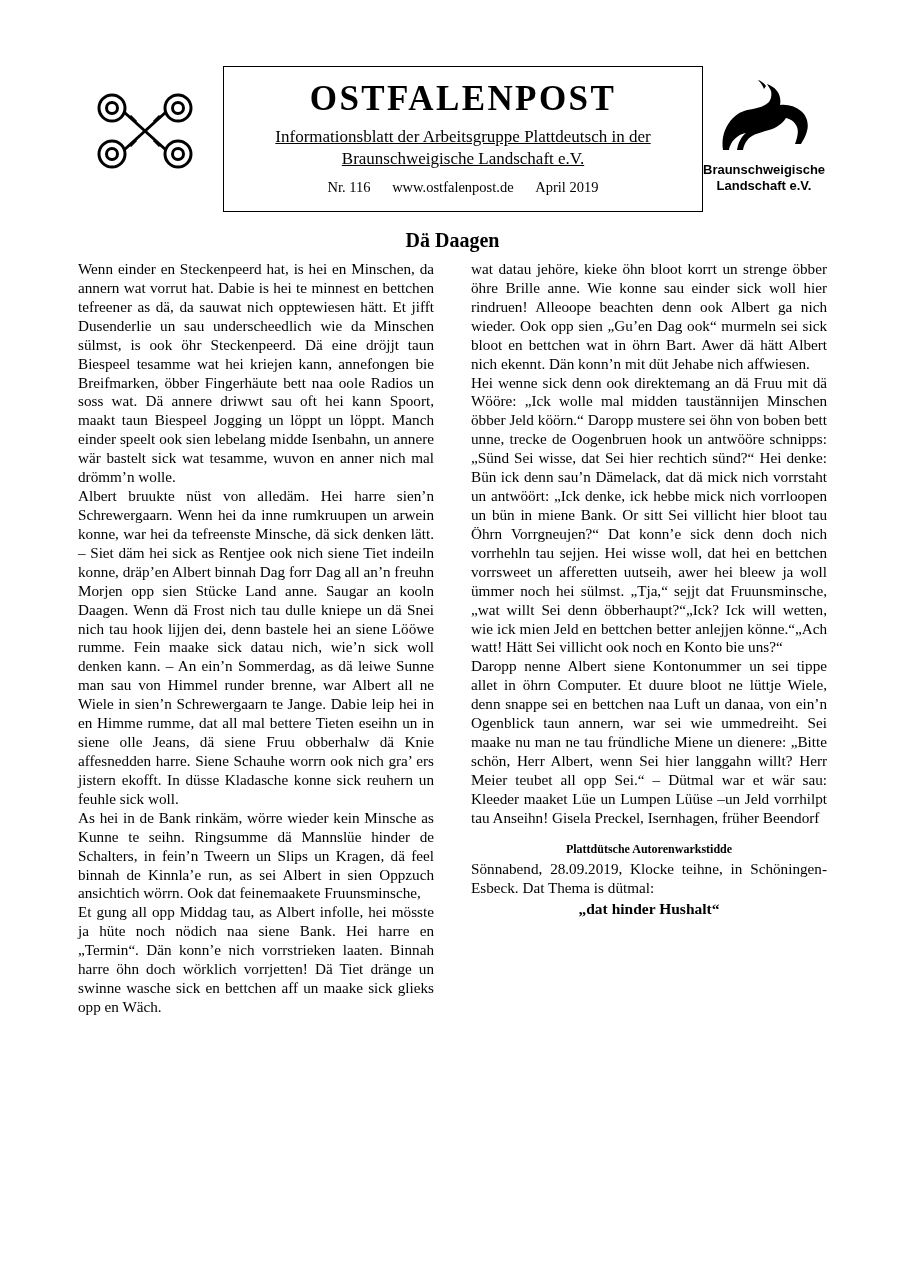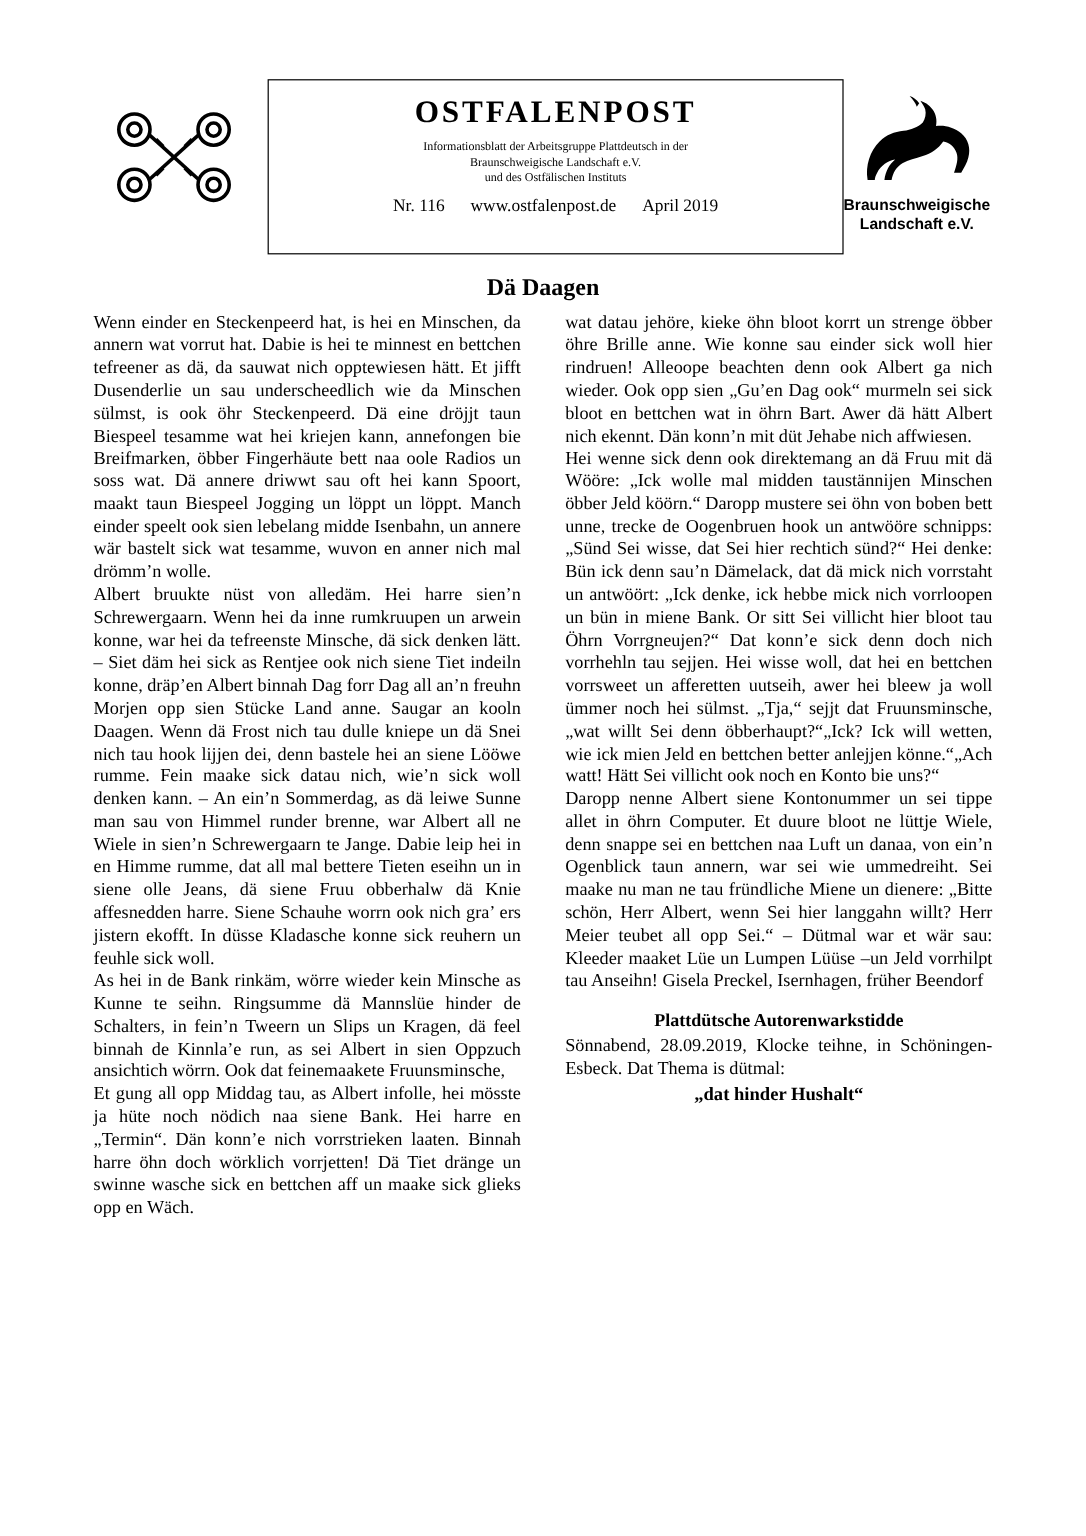--- a/index.html
+++ b/index.html
@@ -34,29 +34,30 @@
     left: 145px;
     top: 8px;
     width: 480px;
     height: 146px;
     border: 1px solid #000;
     box-sizing: border-box;
     text-align: center;
     padding-top: 13px;
   }
   .title {
-    font-size: 26px;
+    font-size: 35px;
     font-weight: bold;
     letter-spacing: 2.4px;
     line-height: 1.1;
   }
   .subtitle {
-    font-size: 10px;
+    font-size: 17px;
     line-height: 1.32;
     margin-top: 7px;
+    text-decoration: underline;
   }
   .issue-line {
     font-size: 14.5px;
     margin-top: 9px;
   }
   .issue-line span { margin: 0 9px; }
 
   .logo-left {
     position: absolute;
     left: 12px;
@@ -102,21 +103,21 @@
   }
   .col p {
     margin: 0;
     text-indent: 0;
   }
   .col p + p { margin-top: 0px; }
 
   .sect-title {
     text-align: center;
     font-weight: bold;
-    font-size: 15px;
+    font-size: 12px;
     margin-top: 14px;
     margin-bottom: 3px;
   }
   .sect-sub {
     text-align: center;
     font-weight: bold;
     font-size: 15.5px;
     margin-top: 2px;
     margin-bottom: 1px;
   }
@@ -148,21 +149,20 @@
           <path d="M64 62 L70 68"></path>
         </g>
       </svg>
     </div>
 
     <div class="masthead-box">
       <div class="title">OSTFALENPOST</div>
       <div class="subtitle">
         <div>Informationsblatt der Arbeitsgruppe Plattdeutsch in der</div>
         <div>Braunschweigische Landschaft e.V.</div>
-        <div>und des Ostfälischen Instituts</div>
       </div>
       <div class="issue-line">
         <span>Nr. 116</span>
         <span>www.ostfalenpost.de</span>
         <span>April 2019</span>
       </div>
     </div>
 
     <div class="logo-right">
       <svg width="110" height="76" viewBox="0 0 110 76">

